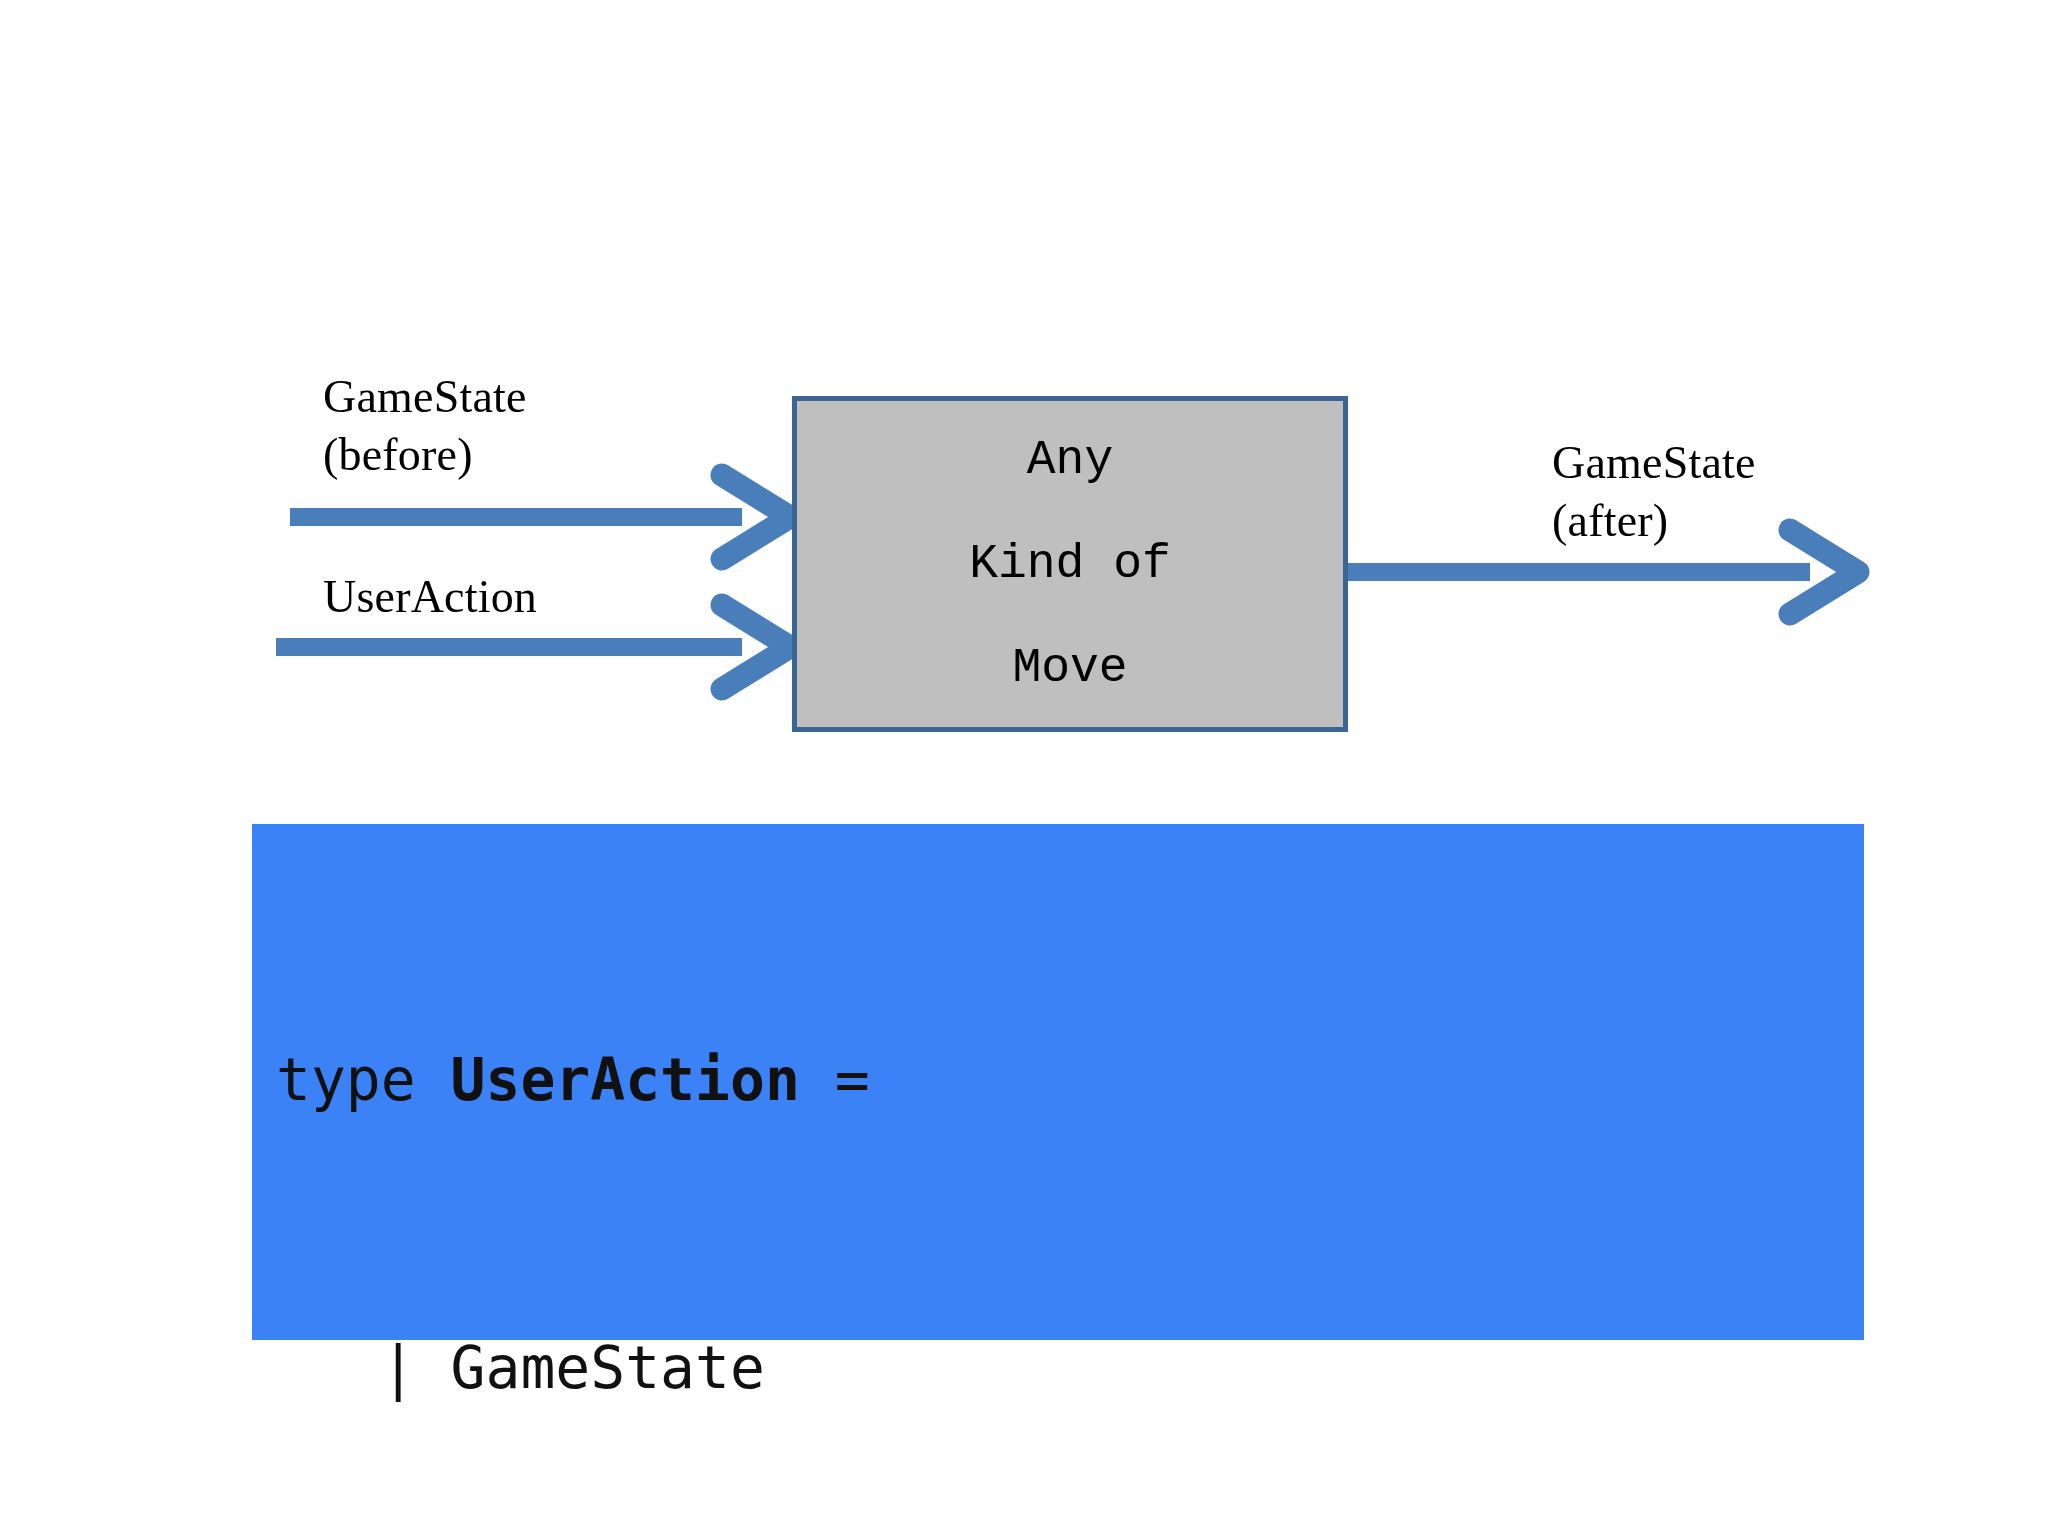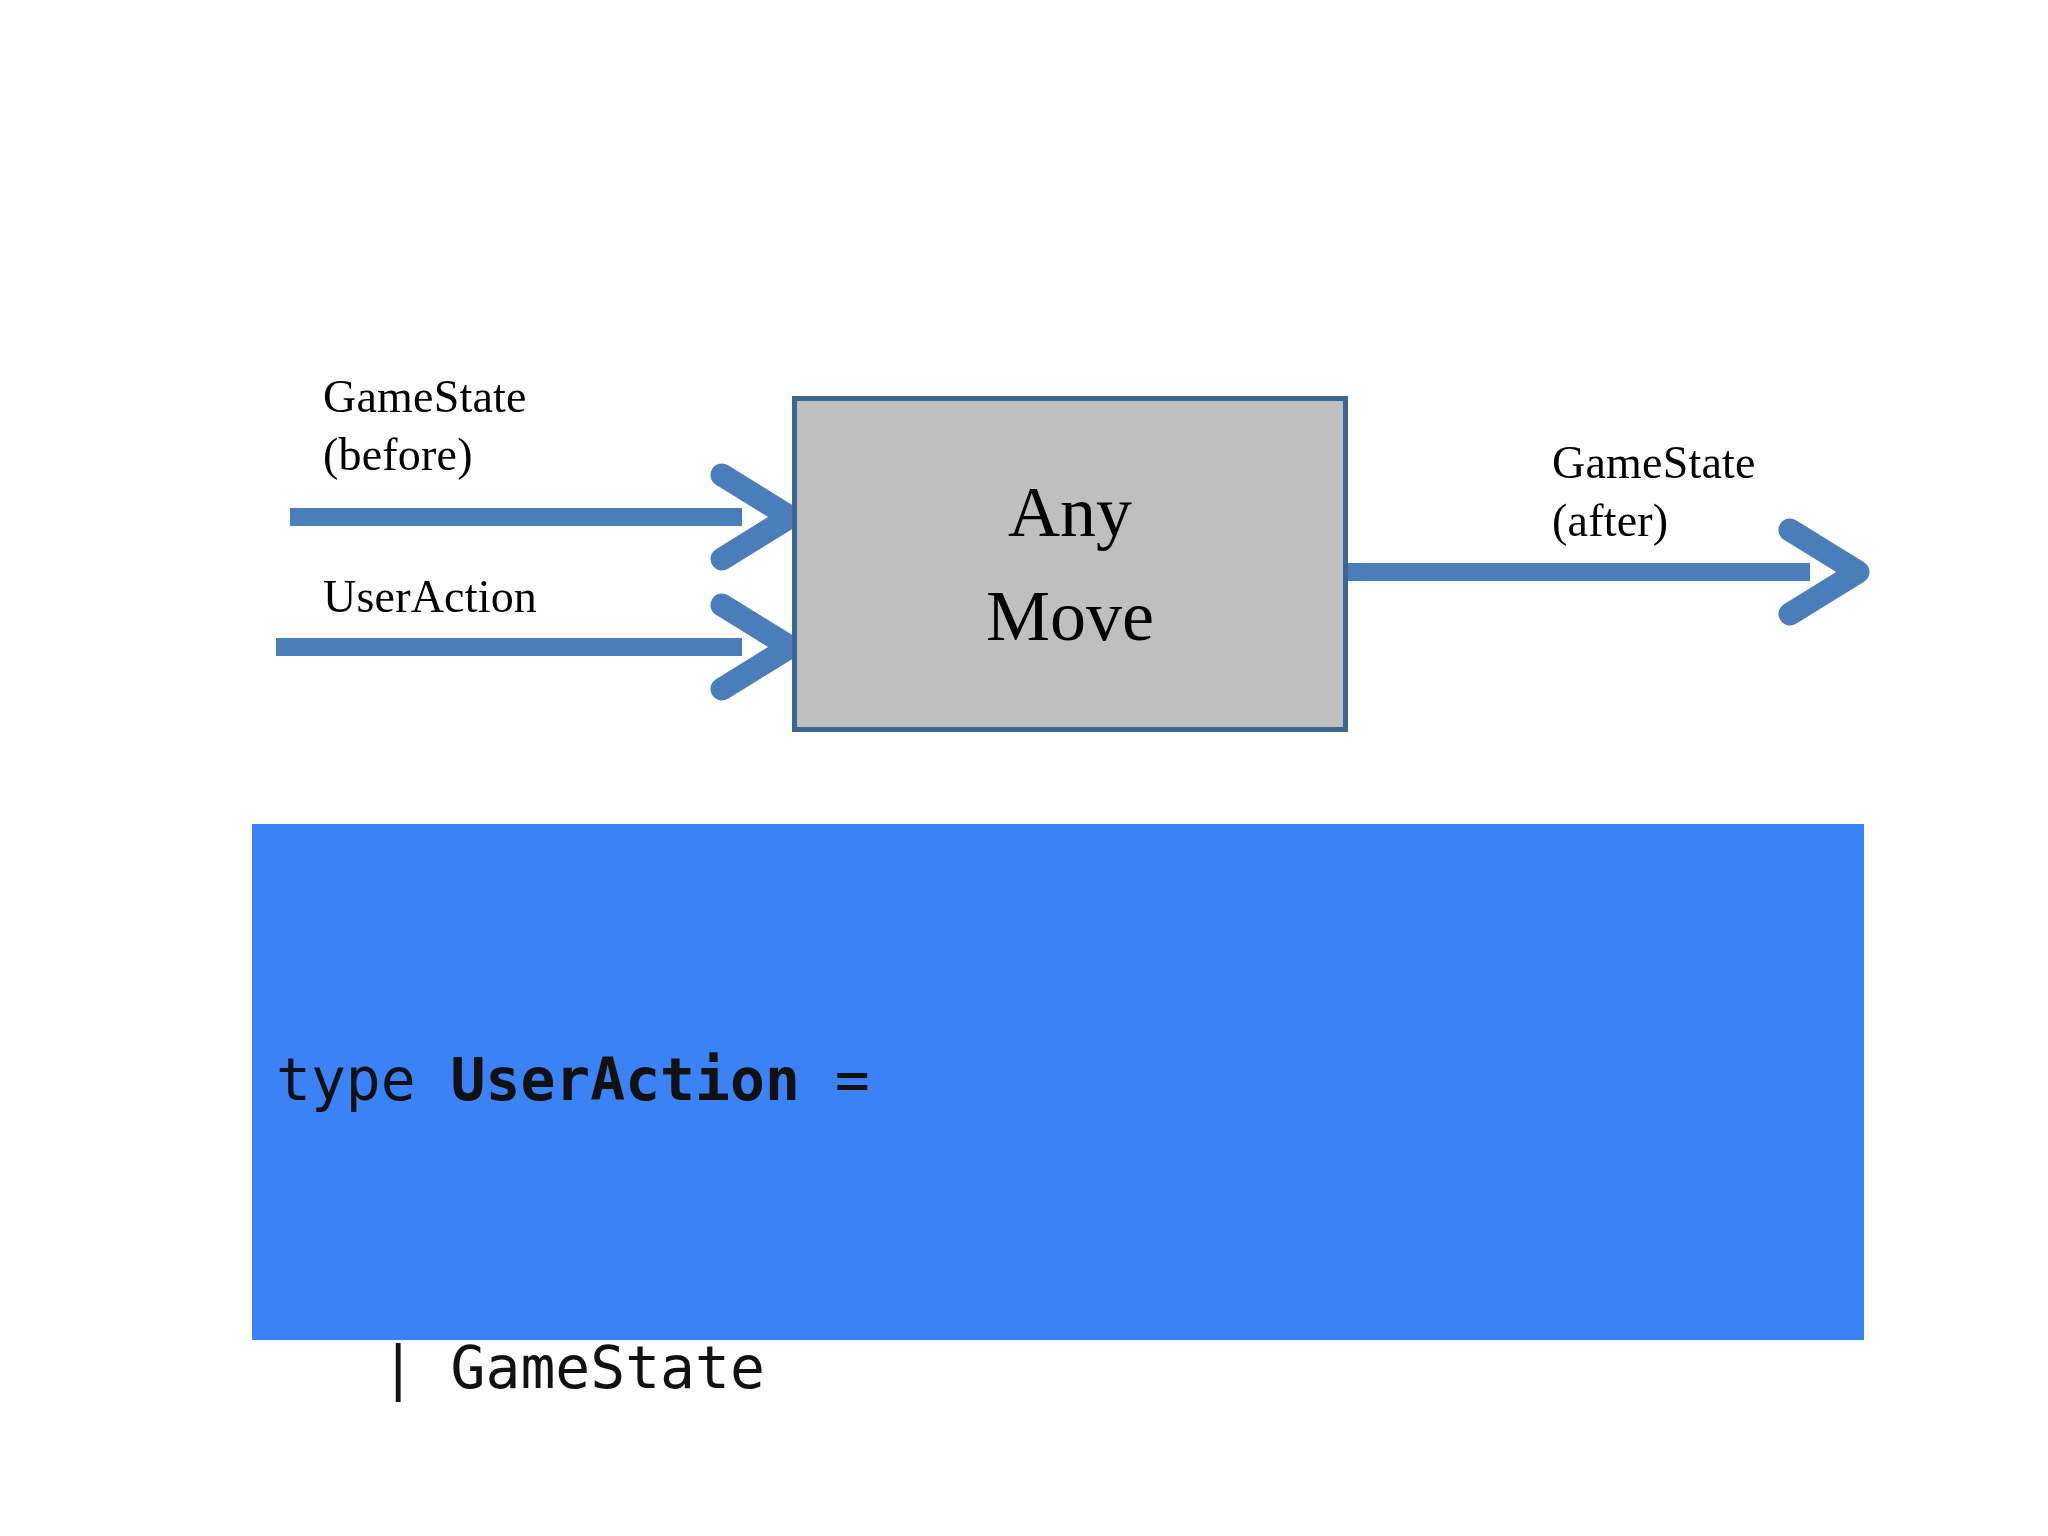--- a/index.html
+++ b/index.html
@@ -50,22 +50,22 @@
     border: 5px solid #3b6694;
     box-sizing: border-box;
     display: flex;
     flex-direction: column;
     align-items: center;
     justify-content: center;
     z-index: 3;
   }
   .process-box .line {
     color: #000000;
-    font-family: Liberation Serif, serif;
-    font-size: 72px;
+    font-family: Liberation Mono, monospace;
+    font-size: 48px;
     line-height: 104px;
     white-space: pre;
     text-align: center;
   }
 
   
   .arrow {
     position: absolute;
     z-index: 2;
   }
@@ -142,20 +142,21 @@
 
   <div class="arrow" id="arrow-gamestate-after">
     <svg width="530" height="92" viewBox="0 0 530 92">
       <rect x="0" y="37" width="470" height="18" fill="#4a7ebb"></rect>
       <path d="M 450 4 L 518 46 L 450 88" fill="none" stroke="#4a7ebb" stroke-width="23" stroke-linecap="round" stroke-linejoin="round"></path>
     </svg>
   </div>
 
   <div class="process-box">
     <div class="line">Any</div>
+    <div class="line">Kind of</div>
     <div class="line">Move</div>
   </div>
 
   <div class="code-panel">
     <div class="code-lines">
       <div class="code-line"><span>type </span><span class="kw-bold">UserAction</span><span> =</span></div>
       <div class="code-line">   | GameState</div>
       
       
       

